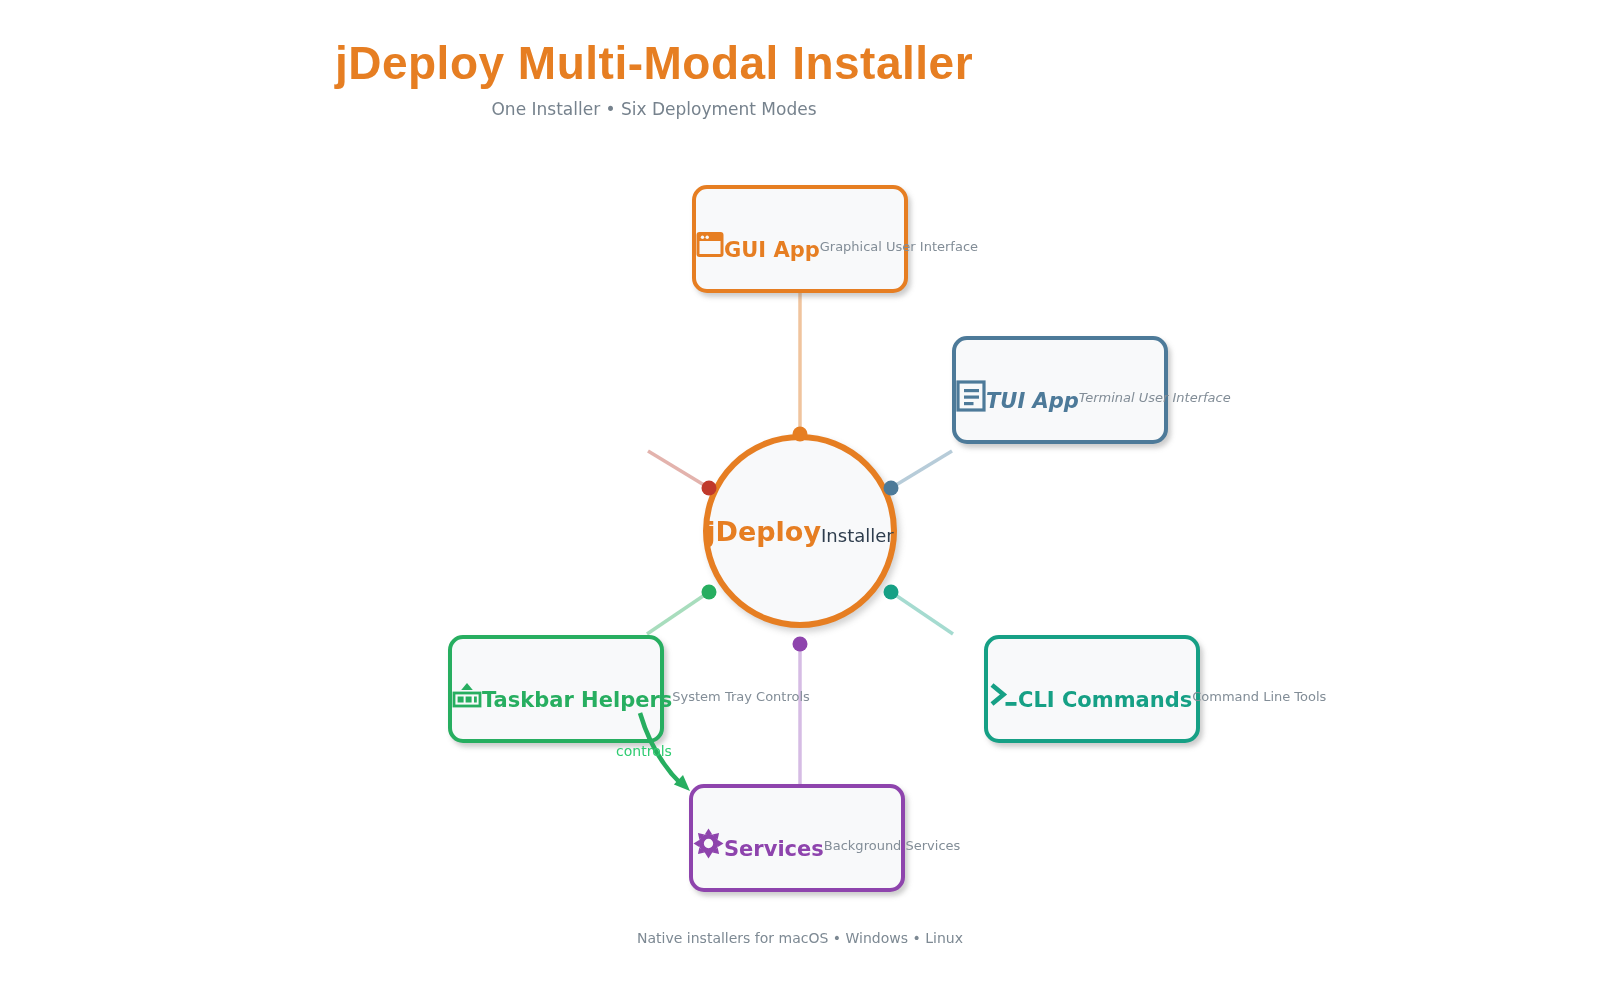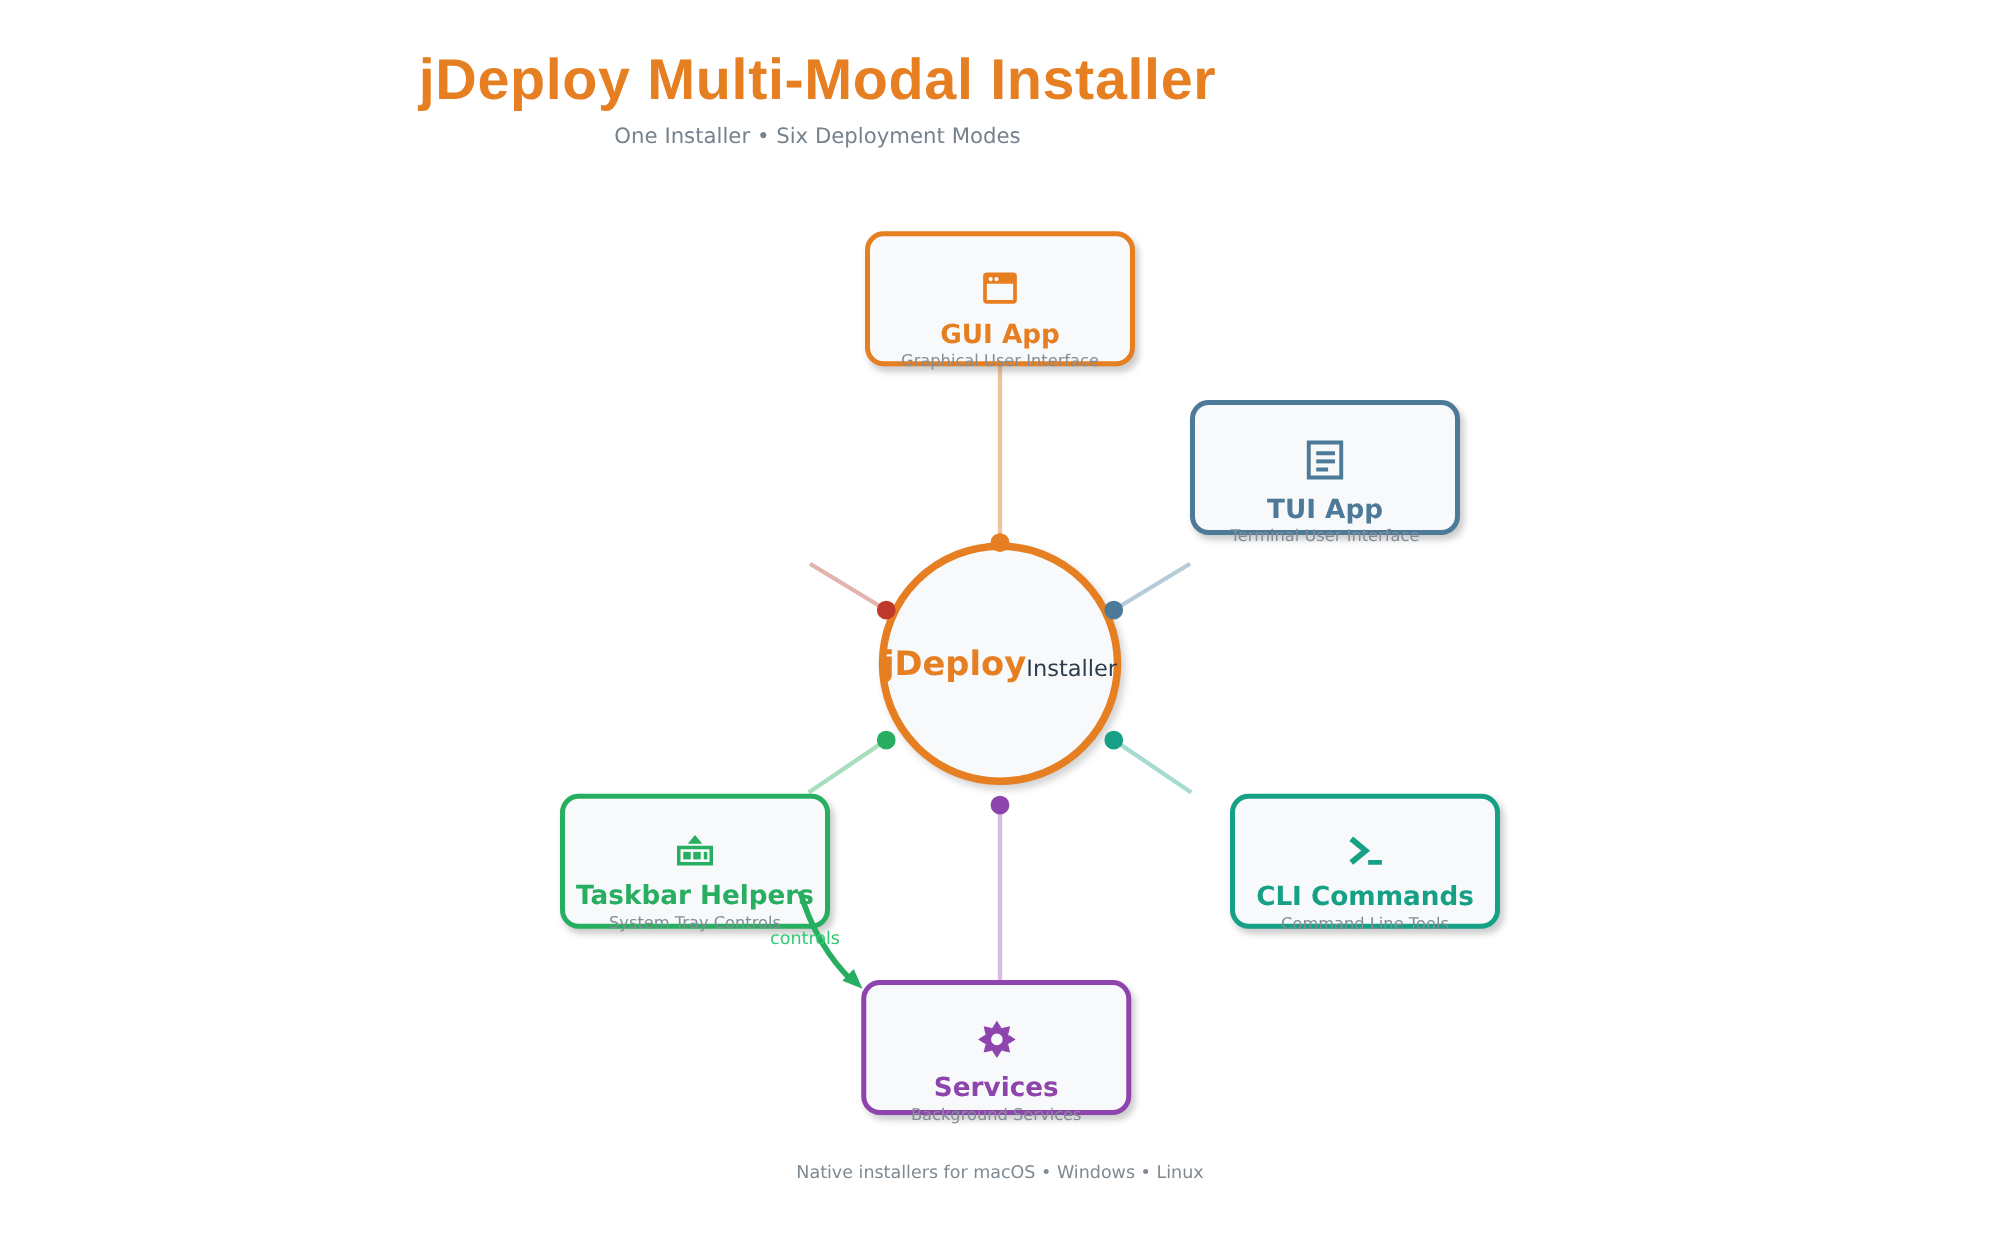--- a/index.html
+++ b/index.html
@@ -13,21 +13,21 @@
   .hdr-sub{margin-top:9px;font-size:17px;color:#76828d;}
 
   
   .layer{position:absolute;left:0;top:0;width:1600px;height:1000px;pointer-events:none;}
   .under{z-index:0;} .over{z-index:3;}
 
   
   .node{position:absolute;width:216px;height:108px;box-sizing:border-box;z-index:2;
     background:#f8f9fa;border:4px solid var(--accent,#999);border-radius:15px;
     box-shadow:3px 4px 5px rgba(110,110,110,0.35);
-    display:flex;flex-direction:column;align-items:center;padding-top:28px;}
+    display:flex;align-items:center;padding-top:11px;}
   .node-icon{height:32px;display:flex;align-items:center;justify-content:center;color:var(--accent);}
   .node-title{margin-top:12px;font-size:21px;font-weight:bold;color:var(--accent);line-height:1.1;white-space:nowrap;}
   .node-sub{margin-top:3px;font-size:13px;color:#828d97;white-space:nowrap;}
 
   
   .hub{position:absolute;left:703px;top:434px;width:182px;height:182px;z-index:2;
     background:#f8f9fa;border:6px solid #e67e22;border-radius:50%;
     box-shadow:3px 4px 6px rgba(110,110,110,0.3);
     display:flex;flex-direction:row;align-items:center;justify-content:center;}
   .hub-title{font-size:27px;font-weight:bold;color:#e67e22;}
@@ -67,21 +67,21 @@
         <path d="M1.5,9.5 v-6 a2,2 0 0 1 2,-2 h21 a2,2 0 0 1 2,2 v6 z" fill="currentColor"></path>
         <circle cx="6.5" cy="5.7" r="1.7" fill="#f8f9fa"></circle>
         <circle cx="11.2" cy="5.7" r="1.7" fill="#f8f9fa"></circle>
       </svg>
     </div>
     <div class="node-title">GUI App</div>
     <div class="node-sub">Graphical User Interface</div>
   </div>
 
 
-  <div class="node" style="left: 952px; top: 320px; --accent: #4d7a99;">
+  <div class="node" style="left: 952px; top: 336px; font-style: italic; --accent: #4d7a99;">
     <div class="node-icon">
       <svg width="30" height="32" viewBox="0 0 30 32">
         <rect x="2" y="2" width="26" height="28" fill="none" stroke="currentColor" stroke-width="3.2"></rect>
         <rect x="8" y="9" width="15" height="3.2" fill="currentColor"></rect>
         <rect x="8" y="15.5" width="15" height="3.2" fill="currentColor"></rect>
         <rect x="8" y="22" width="9.5" height="3.2" fill="currentColor"></rect>
       </svg>
     </div>
     <div class="node-title">TUI App</div>
     <div class="node-sub">Terminal User Interface</div>

